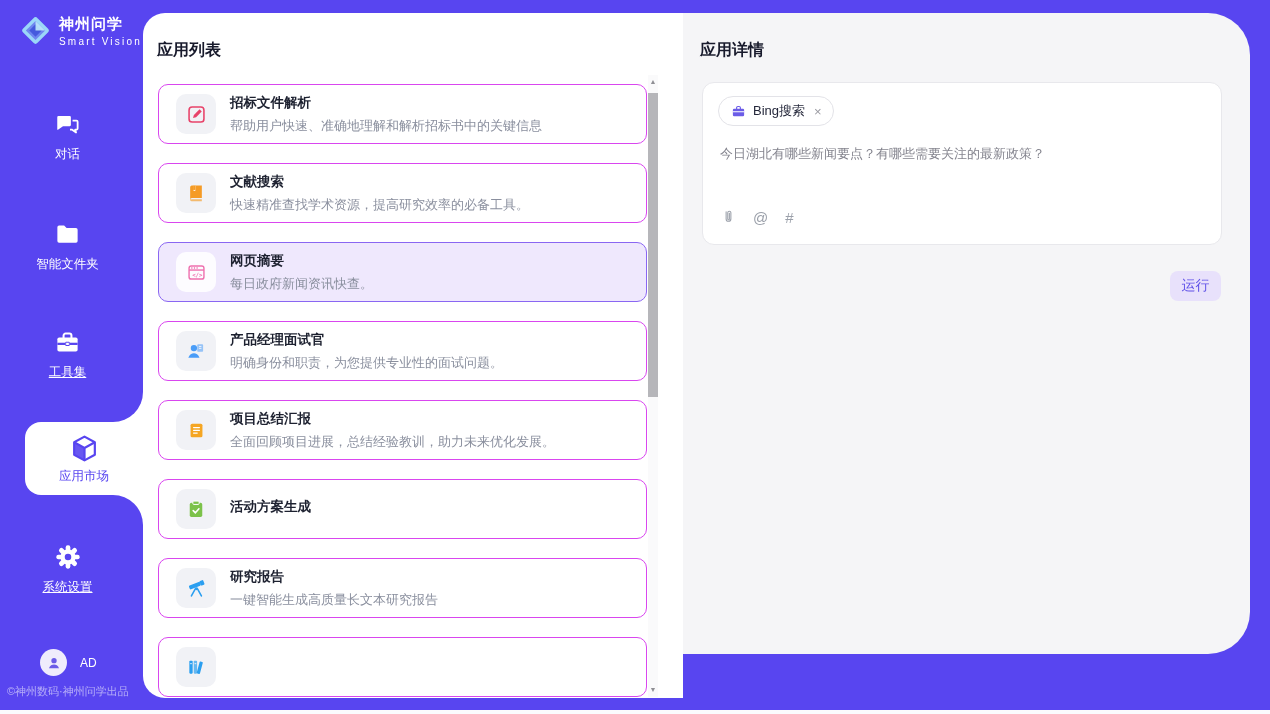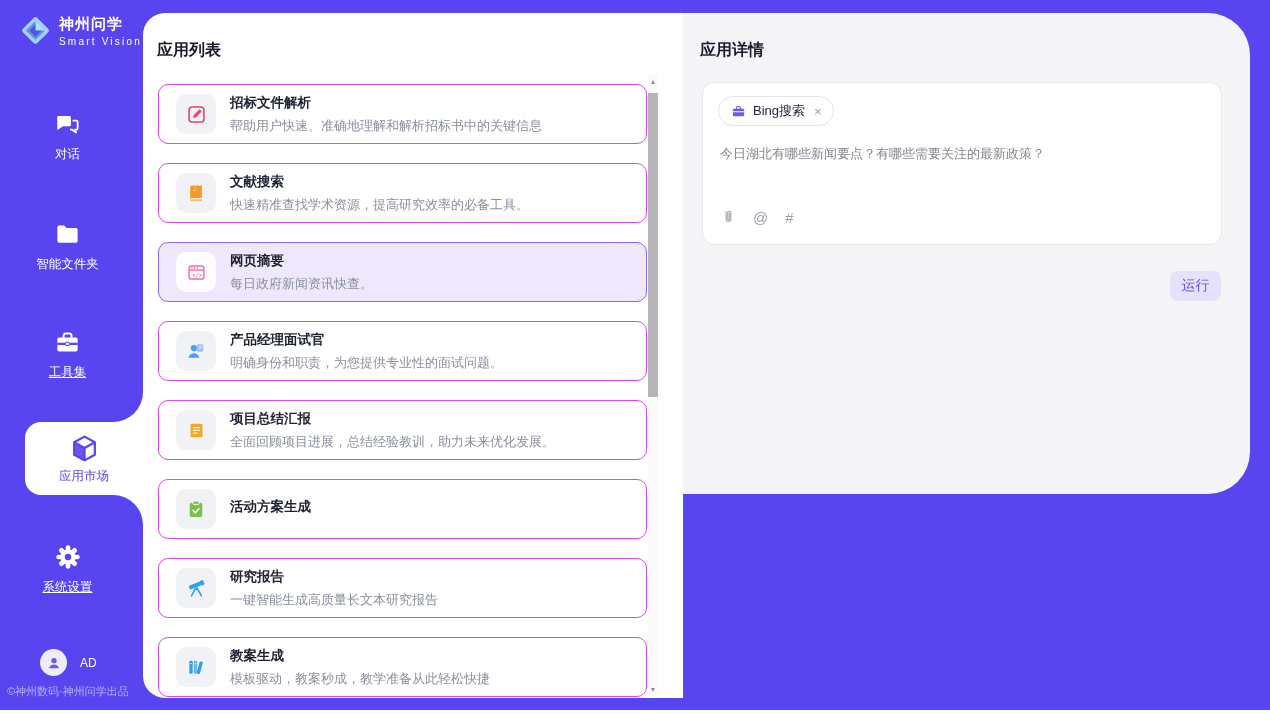--- a/index.html
+++ b/index.html
@@ -48,21 +48,21 @@
   .app-card.selected .app-icon { background:#fdfcff; }
   .app-name { font-size:13.5px; font-weight:bold; color:#1d2130; margin-bottom:5px; }
   .app-desc { font-size:13px; color:#8a8f9e; }
 
   .scroll-track { position:absolute; left:505px; top:62px; width:10px; height:622px; background:#fafafb; }
   .scroll-thumb { position:absolute; left:0; top:18px; width:10px; height:304px; background:#b6b6ba; cursor:pointer; }
   .scroll-arrow { position:absolute; left:0; width:10px; font-size:7px; color:#8f8f94; text-align:center; cursor:pointer; line-height:10px; }
   .scroll-up { top:2px; } .scroll-down { bottom:2px; }
 
   
-  .panel-gray { position:absolute; left:683px; top:13px; width:567px; height:481px; background:#f5f5f7;
+  .panel-gray { position:absolute; left:683px; top:13px; width:567px; height:641px; background:#f5f5f7;
     border-radius:0 42px 42px 0; }
   .detail-title { position:absolute; left:17px; top:27px; font-size:16px; font-weight:bold; color:#181a2c; }
   .detail-card { position:absolute; left:19px; top:69px; width:520px; height:163px; background:#fff;
     border:1px solid #e8e8ec; border-radius:12px; }
   .tool-tag { position:absolute; left:15px; top:13px; height:30px; border:1px solid #e3e3e8; border-radius:15px;
     background:#fff; display:flex; align-items:center; gap:7px; padding:0 11px 0 12px; cursor:pointer; }
   .tool-tag .tag-label { font-size:13px; color:#24273a; }
   .tag-close { font-size:13px; color:#9a9aa2; margin-left:2px; cursor:pointer; }
   .query-text { position:absolute; left:17px; top:62px; width:480px; font-size:13px; color:#84848e; }
   .input-tools { position:absolute; left:18px; bottom:19px; display:flex; align-items:center; gap:17px; color:#9ba0aa; }
@@ -276,24 +276,20 @@
 
         <div class="app-card">
           <div class="app-icon">
             <svg width="20" height="20" viewBox="0 0 24 24" fill="#2b9ff0">
               <rect x="4" y="4.5" width="4" height="15.5" rx="1"></rect>
               <rect x="9.3" y="4.5" width="4" height="15.5" rx="1" opacity=".7"></rect>
               <rect x="14.5" y="5.5" width="4" height="14.8" rx="1" transform="rotate(15 16.5 13)"></rect>
               <path d="M5 8h2M10.3 8h2" stroke="#fff" stroke-width="1"></path>
             </svg>
           </div>
-          <div class="app-text">
-            <div class="app-name">教案生成</div>
-            <div class="app-desc">模板驱动，教案秒成，教学准备从此轻松快捷</div>
-          </div>
         </div>
 
     </div>
 
     <div class="scroll-track">
       <div class="scroll-arrow scroll-up">▲</div>
       <div class="scroll-thumb"></div>
       <div class="scroll-arrow scroll-down">▼</div>
     </div>
   </div>

